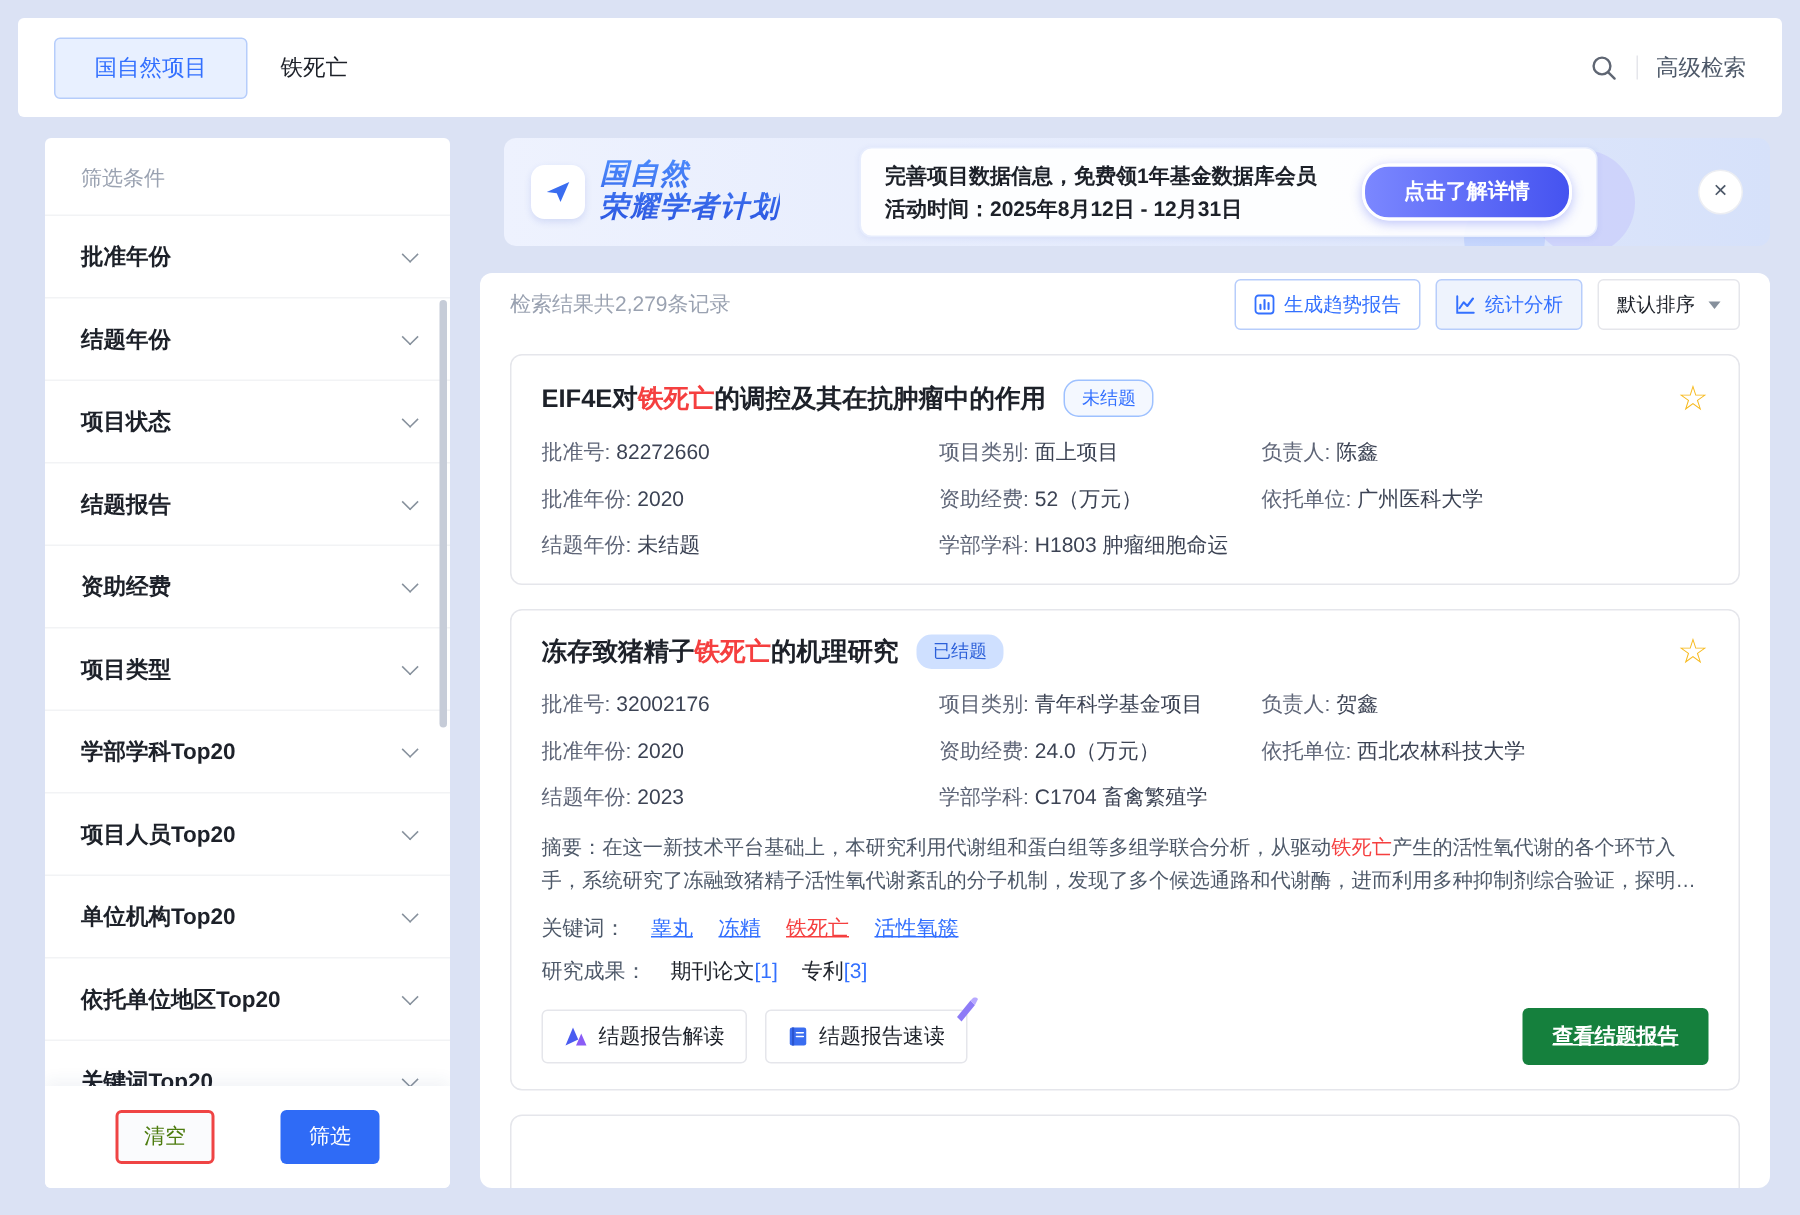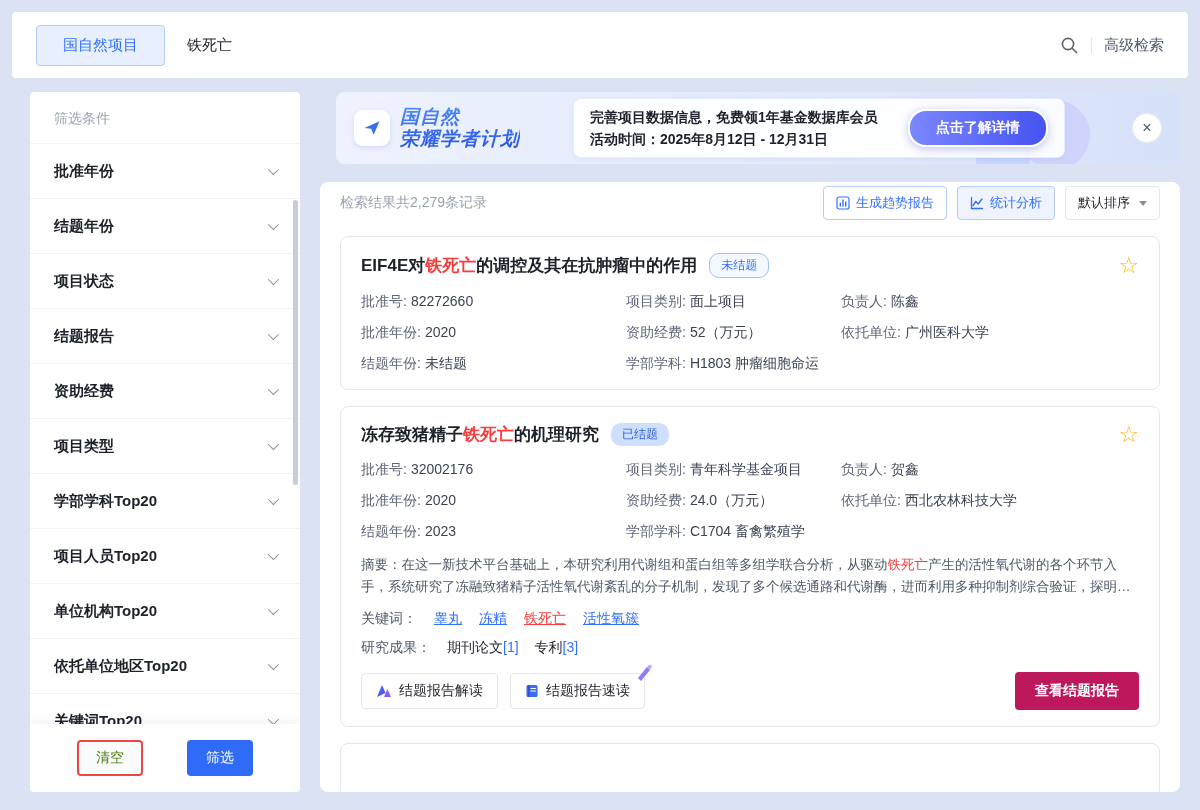--- a/index.html
+++ b/index.html
@@ -119,22 +119,22 @@
   .achievements { margin-top:11px; font-size:14px; display:flex; align-items:center; gap:16px; }
   .ach { color:#1d2129; cursor:pointer; }
   .ach .count { color:#3370ff; }
   .card-footer { margin-top:15px; display:flex; align-items:center; gap:12px; }
   .btn-tool {
     display:flex; align-items:center; gap:7px; border:1px solid #e5e6eb; background:#fff; border-radius:4px;
     padding:8px 14px; font-size:14px; color:#1d2129; cursor:pointer; font-family:inherit; position:relative; white-space:nowrap;
   }
   .pen-deco { position:absolute; right:-10px; top:-9px; }
   .btn-primary {
-    margin-left:auto; background:#be185d; color:#fff; border:none; border-radius:4px;
-    padding:10px 20px; font-size:14px; font-weight:600; cursor:pointer; font-family:inherit; white-space:nowrap;
+    margin-left:auto; background:#15803d; color:#fff; border:none; border-radius:4px;
+    padding:10px 20px; font-size:14px; font-weight:600; cursor:pointer; font-family:inherit; white-space:nowrap;text-decoration:underline;
   }
   .card.stub { height:90px; }
 </style>
 </head>
 <body>
 
 <div class="page">
 
   <header class="topbar">
     <div class="tab">国自然项目</div>

